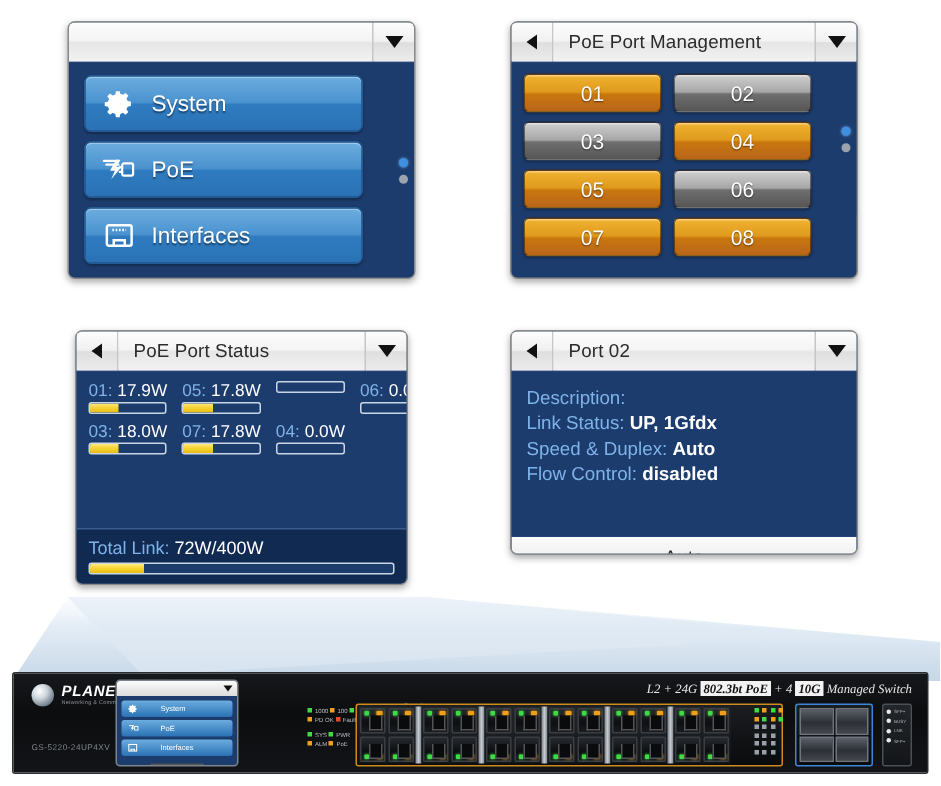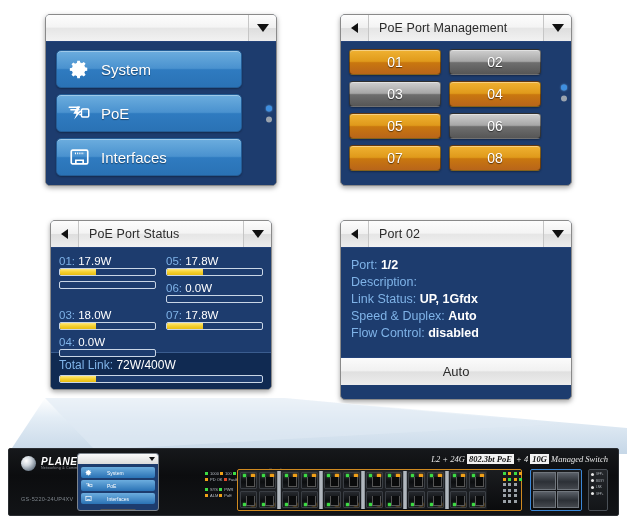--- a/index.html
+++ b/index.html
@@ -96,38 +96,38 @@
     box-sizing:border-box;
     border:1px solid rgba(0,0,0,.45);
     box-shadow:inset 0 1px 0 rgba(255,255,255,.4),0 1px 2px rgba(0,0,0,.35);
   }
   .pbtn.on{background:linear-gradient(to bottom,#f0b232 0%,#e09a1b 47%,#c9770f 53%,#b8651a 100%);}
   .pbtn.off{background:linear-gradient(to bottom,#cfcfcf 0%,#a7a7a7 47%,#6e6e6e 53%,#565656 100%);}
 
   
   #w-poestat{left:50px;top:220px;width:222px;height:170px;}
   #w-poestat .w-body{padding:6px 8px 0 8px;box-sizing:border-box;height:104px;}
-  .statgrid{display:grid;grid-template-columns:1fr 1fr;gap:2px 10px;}
+  .statgrid{display:grid;grid-template-columns:1fr 1fr 1fr 1fr;gap:2px 10px;}
   .stat-lbl{font-size:11.5px;white-space:nowrap;line-height:14px;}
   .stat-lbl .k{color:#7fb3e8;}
   .stat-lbl .v{color:#ffffff;}
   .bar{
     height:8px;border:1px solid #c9d6e6;border-radius:2px;
     background:#1d3c6e;margin-bottom:3px;box-sizing:border-box;overflow:hidden;
   }
   .bar>i{display:block;height:100%;background:linear-gradient(to bottom,#ffe87a 0%,#f5d130 50%,#e8bd12 100%);}
   .total{
     background:#102a52;border-top:1px solid #3a5c8e;
     padding:5px 8px 7px 8px;box-sizing:border-box;
   }
   .total .stat-lbl{font-size:12px;}
   .total .bar{margin-top:3px;margin-bottom:0;}
 
   
-  #w-port{left:340px;top:220px;width:232px;height:180px;}
+  #w-port{left:340px;top:220px;width:232px;height:150px;}
   #w-port .w-body{
     padding:9px 10px;box-sizing:border-box;height:109px;
     background:#1d3c6e;border:1px solid #35548a;border-width:0;
   }
   .prow{font-size:12.5px;line-height:17px;white-space:nowrap;}
   .prow .k{color:#7fb3e8;}
   .prow .v{color:#ffffff;font-weight:bold;}
   .w-foot{
     display:flex;height:27px;border-top:1px solid #24437a;
   }
@@ -428,24 +428,20 @@
       <div class="hbtn left">
         <span class="tri l"></span>
       </div>
       <div class="w-title">Port 02</div>
       <div class="hbtn right">
         <span class="tri d"></span>
       </div>
     </div>
     <div class="w-body">
       <div class="prow">
-        <span class="k">Port:</span>
-        <span class="v">1/2</span>
-      </div>
-      <div class="prow">
         <span class="k">Description:</span>
         <span class="v"></span>
       </div>
       <div class="prow">
         <span class="k">Link Status:</span>
         <span class="v">UP, 1Gfdx</span>
       </div>
       <div class="prow">
         <span class="k">Speed &amp; Duplex:</span>
         <span class="v">Auto</span>

